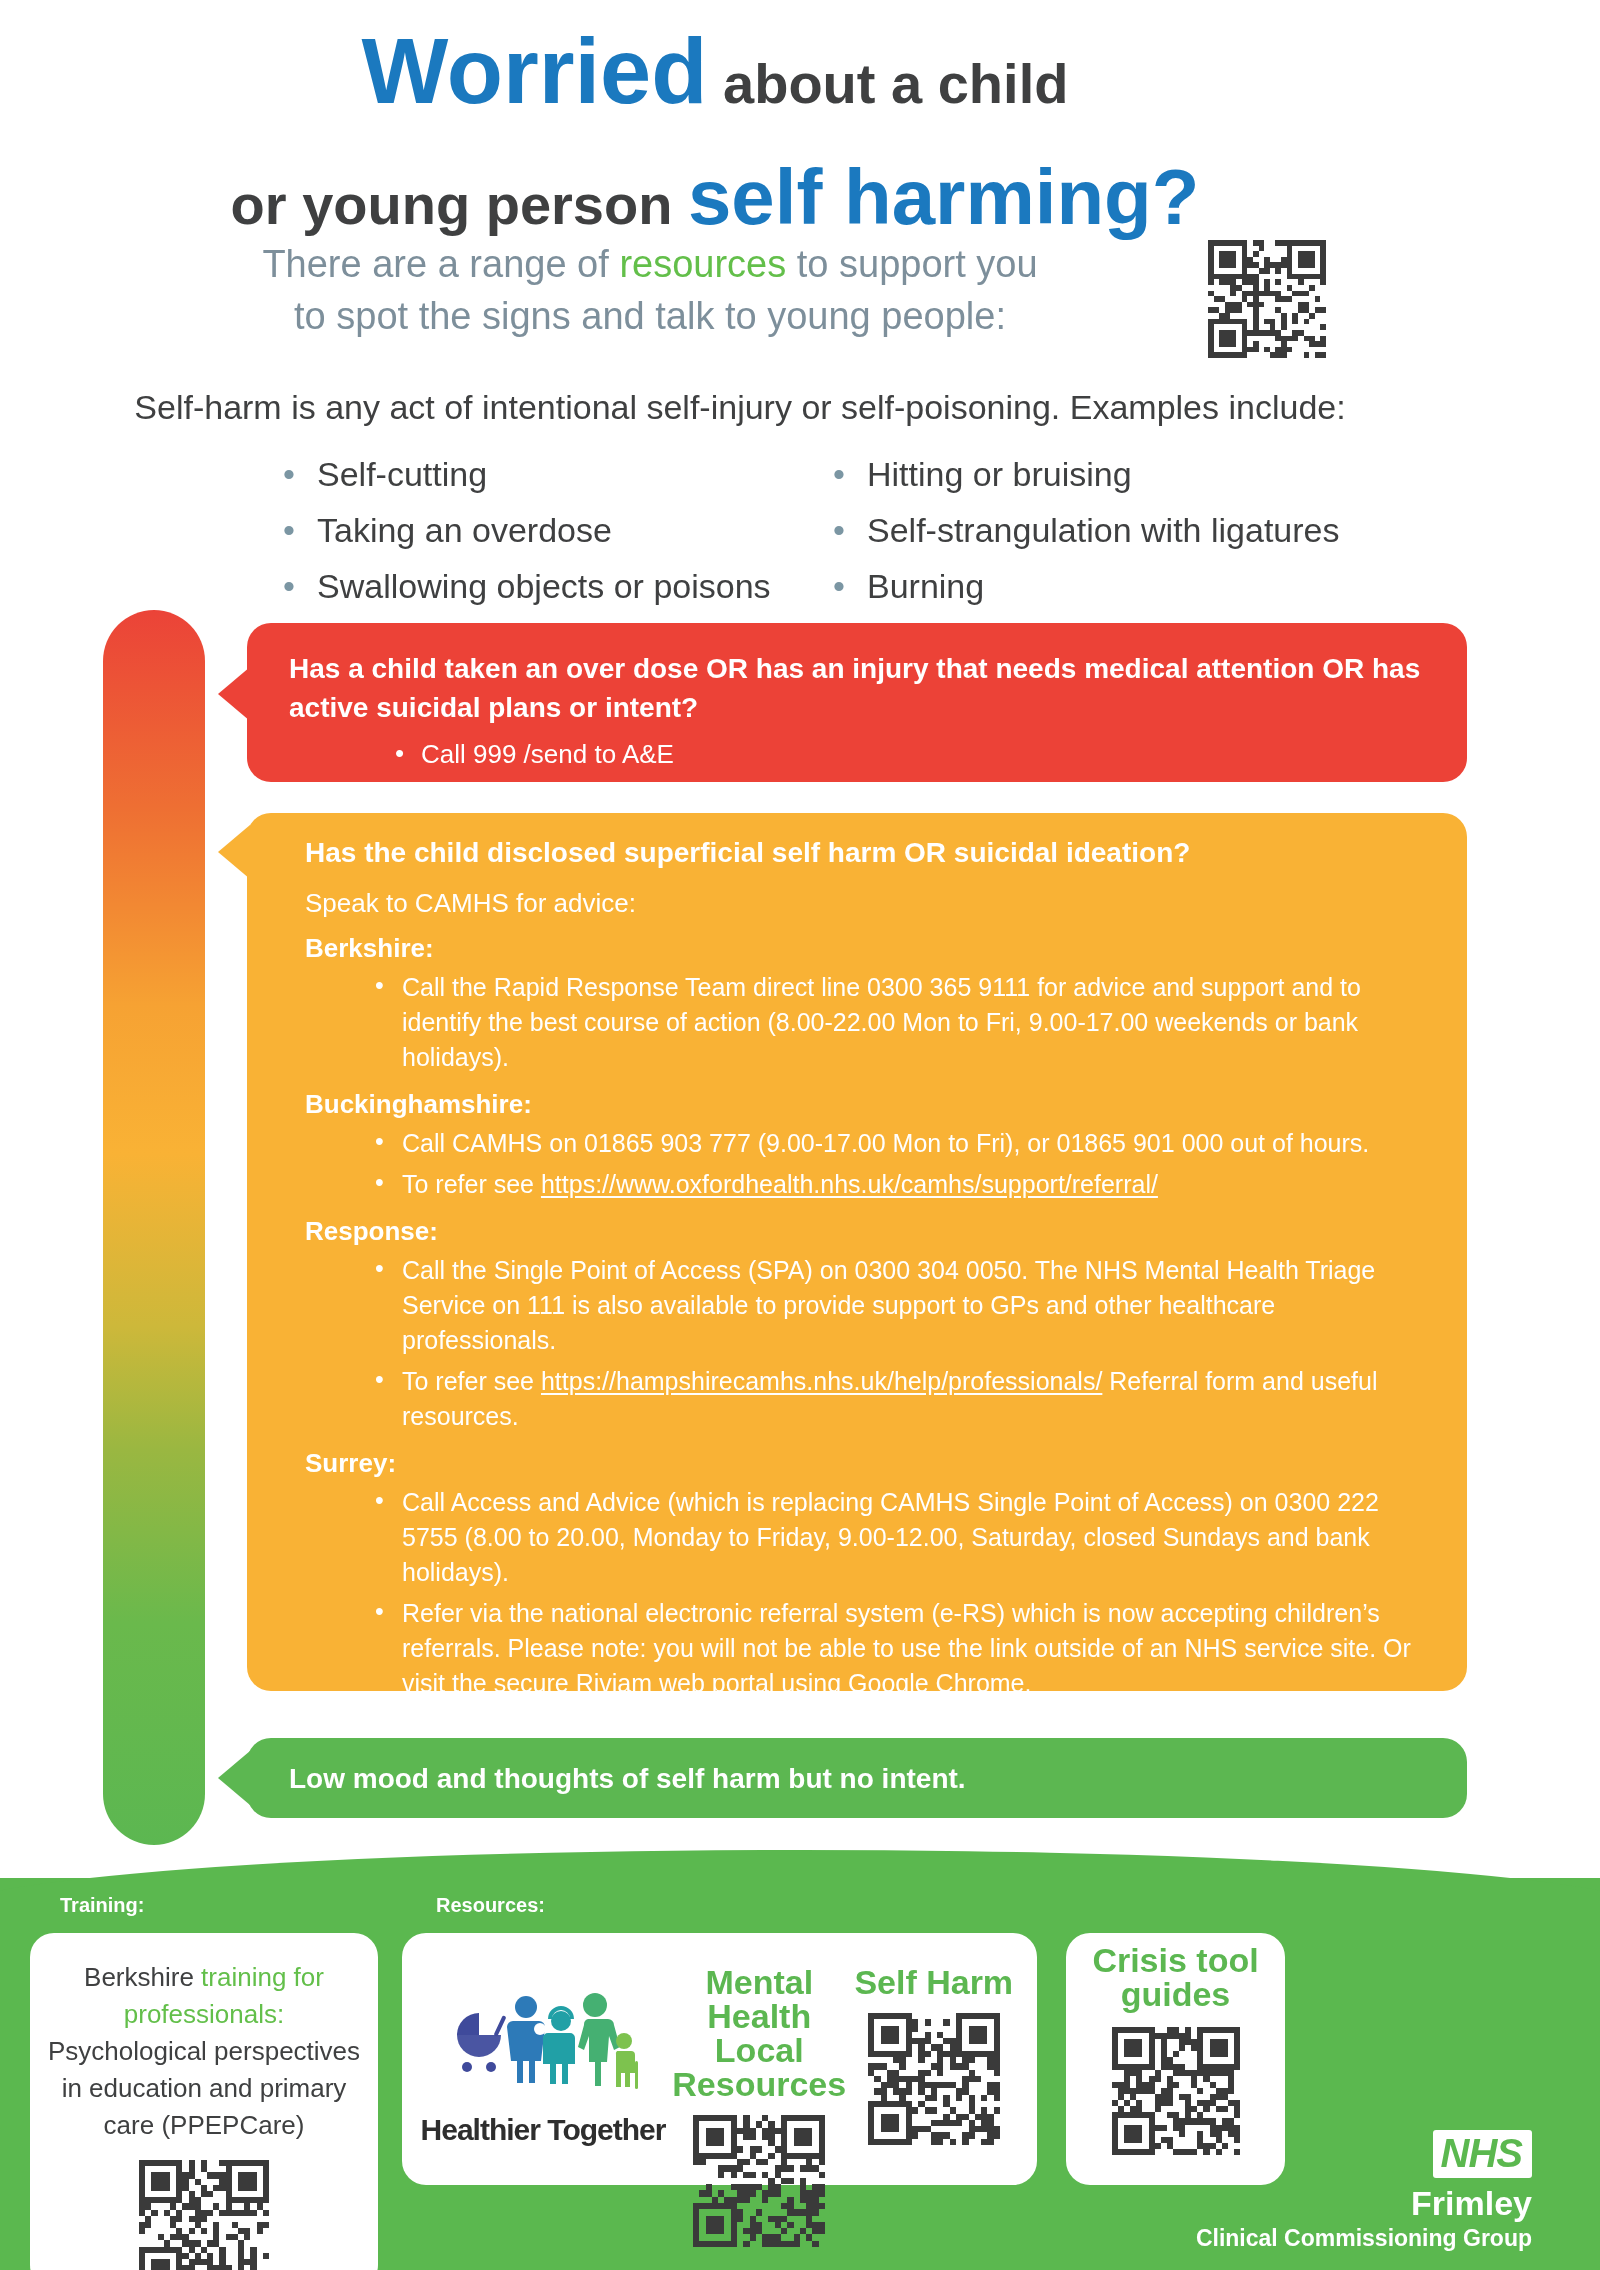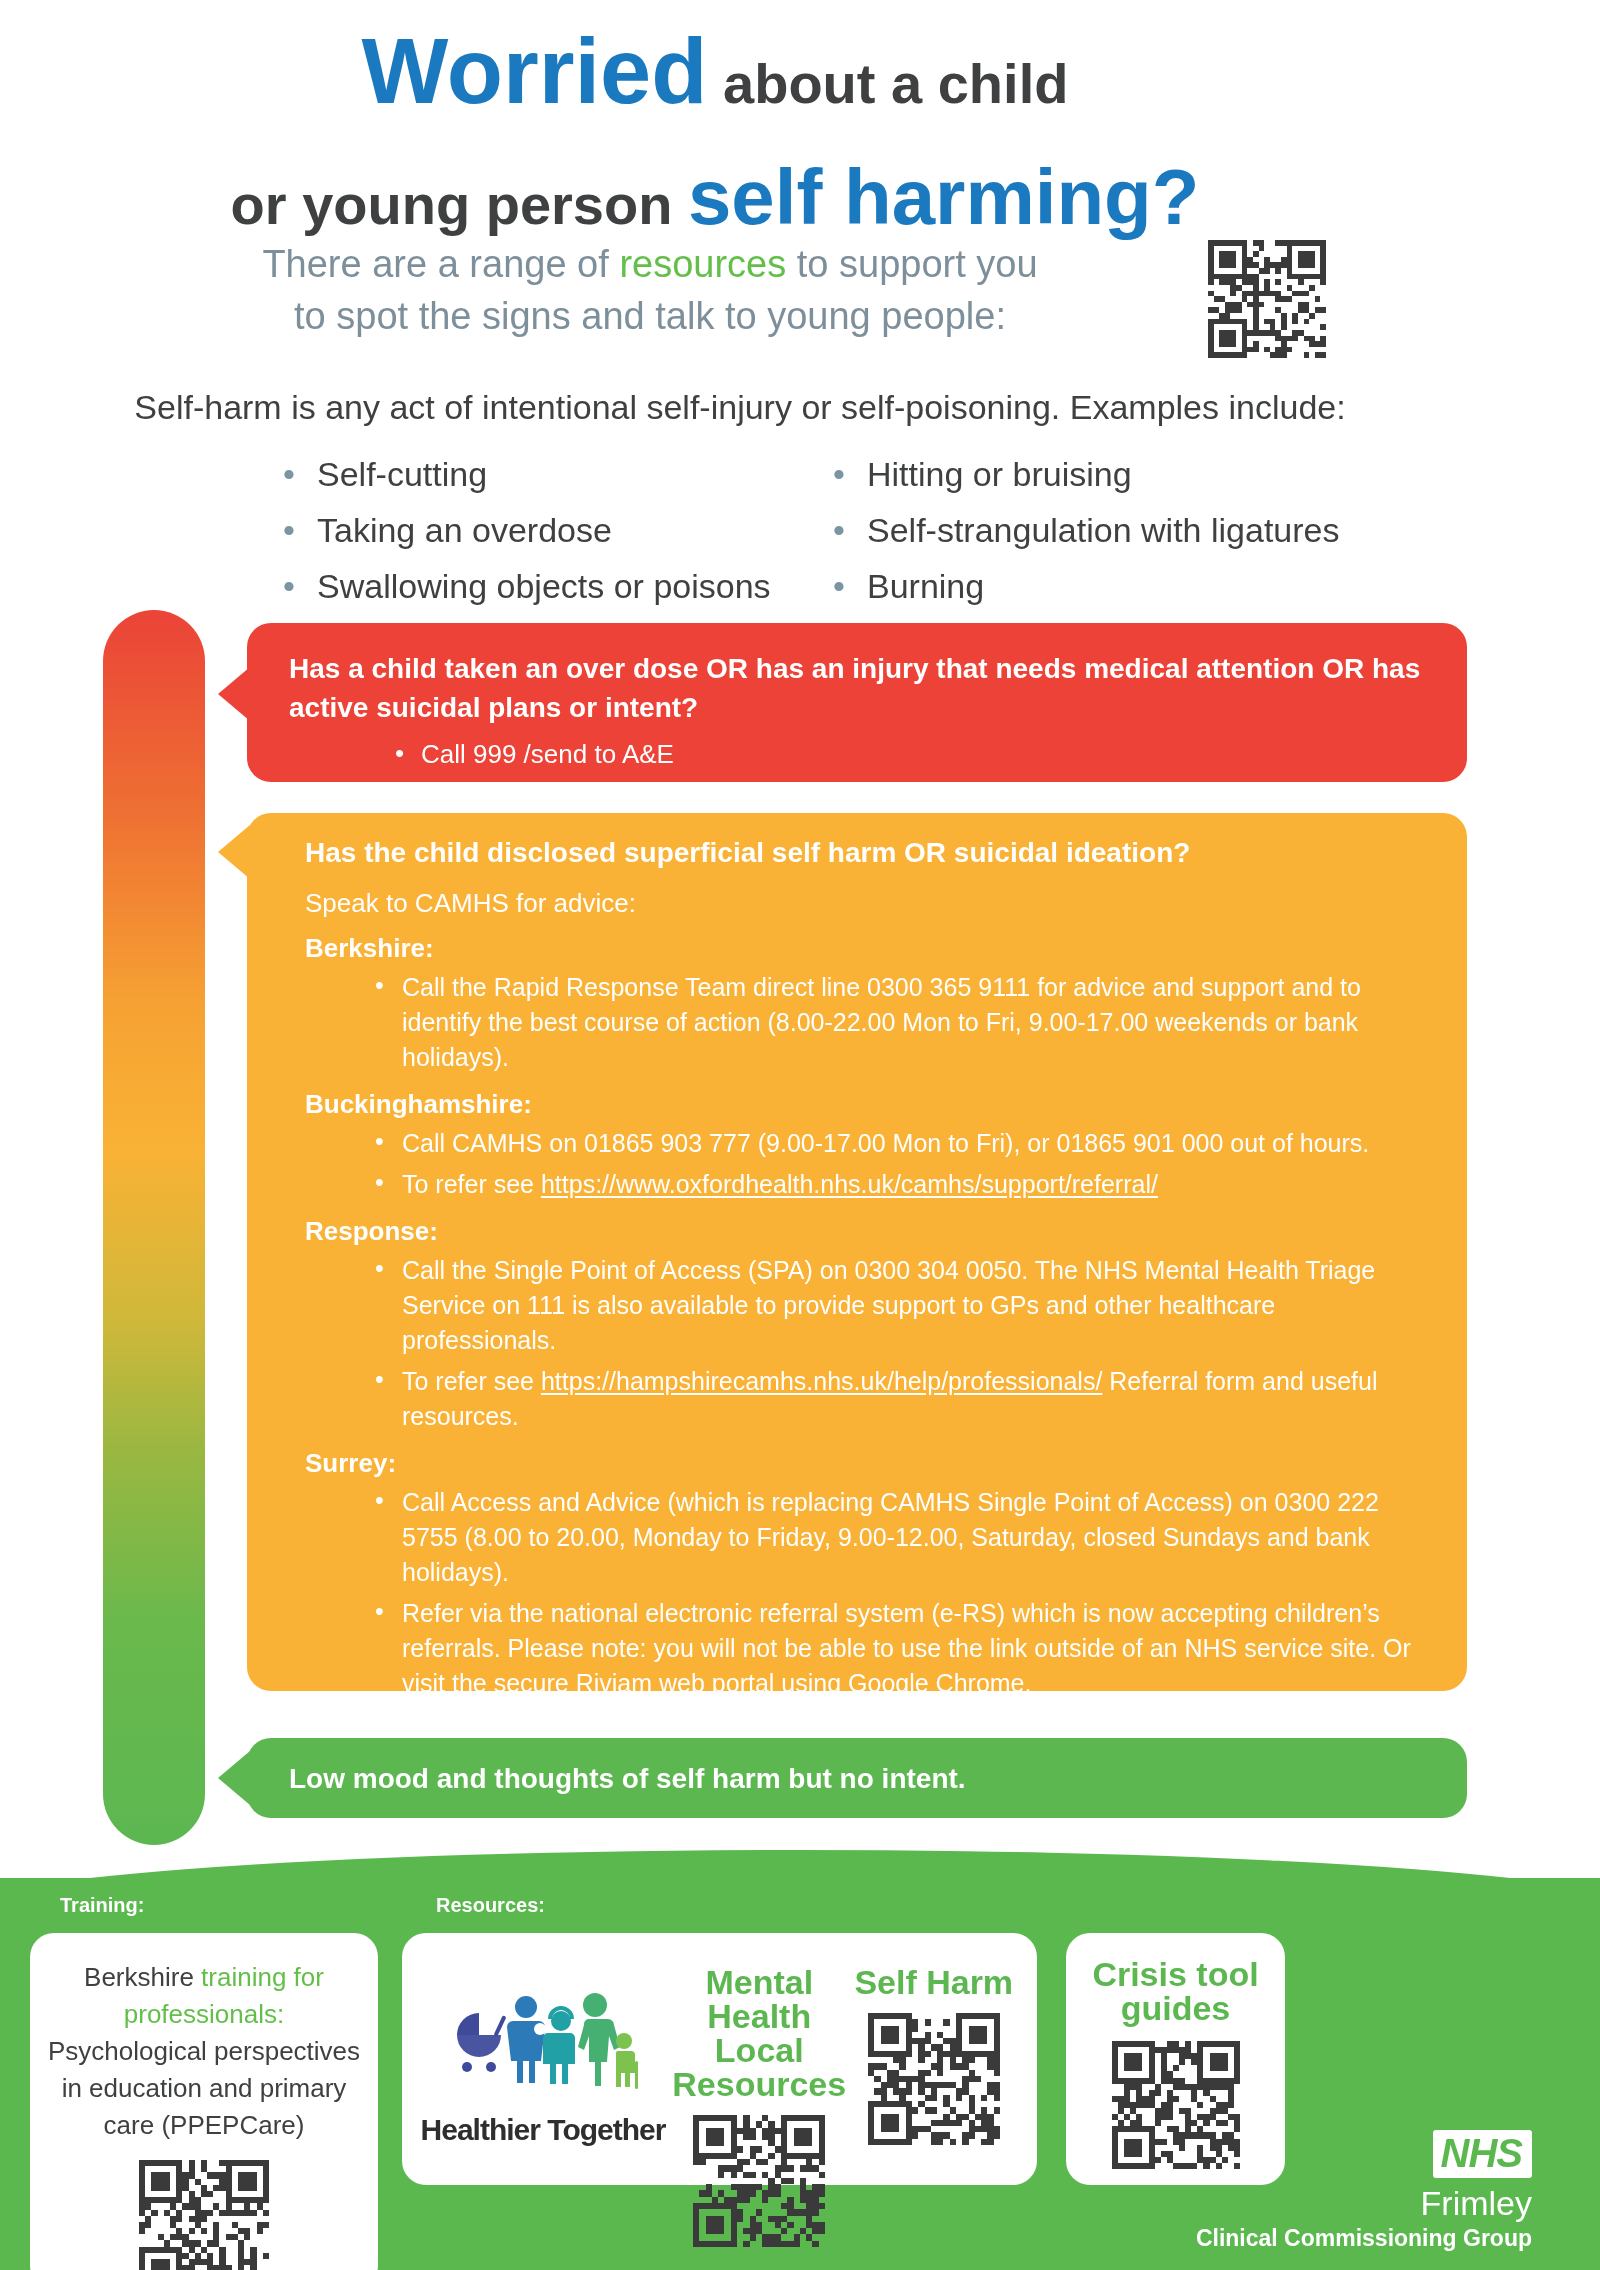--- a/index.html
+++ b/index.html
@@ -74,30 +74,30 @@
   .training-card { left:30px; width:348px; height:356px; padding:26px 14px 0; text-align:center; }
   .training-text { font-size:26px; line-height:37px; }
   .training-card .qr { width:130px; height:130px; margin:16px auto 0; }
   .resources-card { left:402px; width:635px; height:252px; display:flex; padding:16px 16px 0 12px; }
   .ht-col { width:258px; text-align:center; }
   .ht-logo { margin-top:40px; }
   .ht-name { font-size:30px; font-weight:bold; color:#2e2e2e; margin-top:2px; letter-spacing:-1px; }
   .qr-col { flex:1; text-align:center; }
   .qr-label { color:#5cb751; font-size:34px; line-height:34px; margin-top:16px; font-weight:bold; }
   .qr-col .qr { width:132px; height:132px; margin:14px auto 0; }
-  .crisis-card { left:1066px; width:219px; height:252px; text-align:center; padding-top:24px; }
+  .crisis-card { left:1066px; width:219px; height:252px; text-align:center; padding-top:10px; }
   .crisis-card .qr-label { margin-top:0; }
   .crisis-card .qr { width:128px; height:128px; margin:16px auto 0; }
   .qr { display:block; }
   .qr svg { width:100%; height:100%; display:block; }
 
   .nhs-block { position:absolute; right:68px; top:252px; text-align:right; color:#fff; }
   .nhs-box { display:inline-block; background:#ffffff; color:#5bb84f; font-weight:bold; font-style:italic;
              font-size:40px; line-height:46px; padding:0 10px 2px 8px; border-radius:3px; letter-spacing:-1px; }
-  .nhs-org { font-size:34px; font-weight:normal; margin-top:6px; }
+  .nhs-org { font-size:34px; font-weight:bold; margin-top:6px; }
   .nhs-suborg { font-size:23px; font-weight:bold; margin-top:2px; }
 </style>
 </head>
 <body>
 
 <div class="title-block">
   <div class="title-line1">
     <span class="blue t-big1">Worried</span><span class="t-dark"> about a child</span>
   </div>
   <div class="title-line2">

